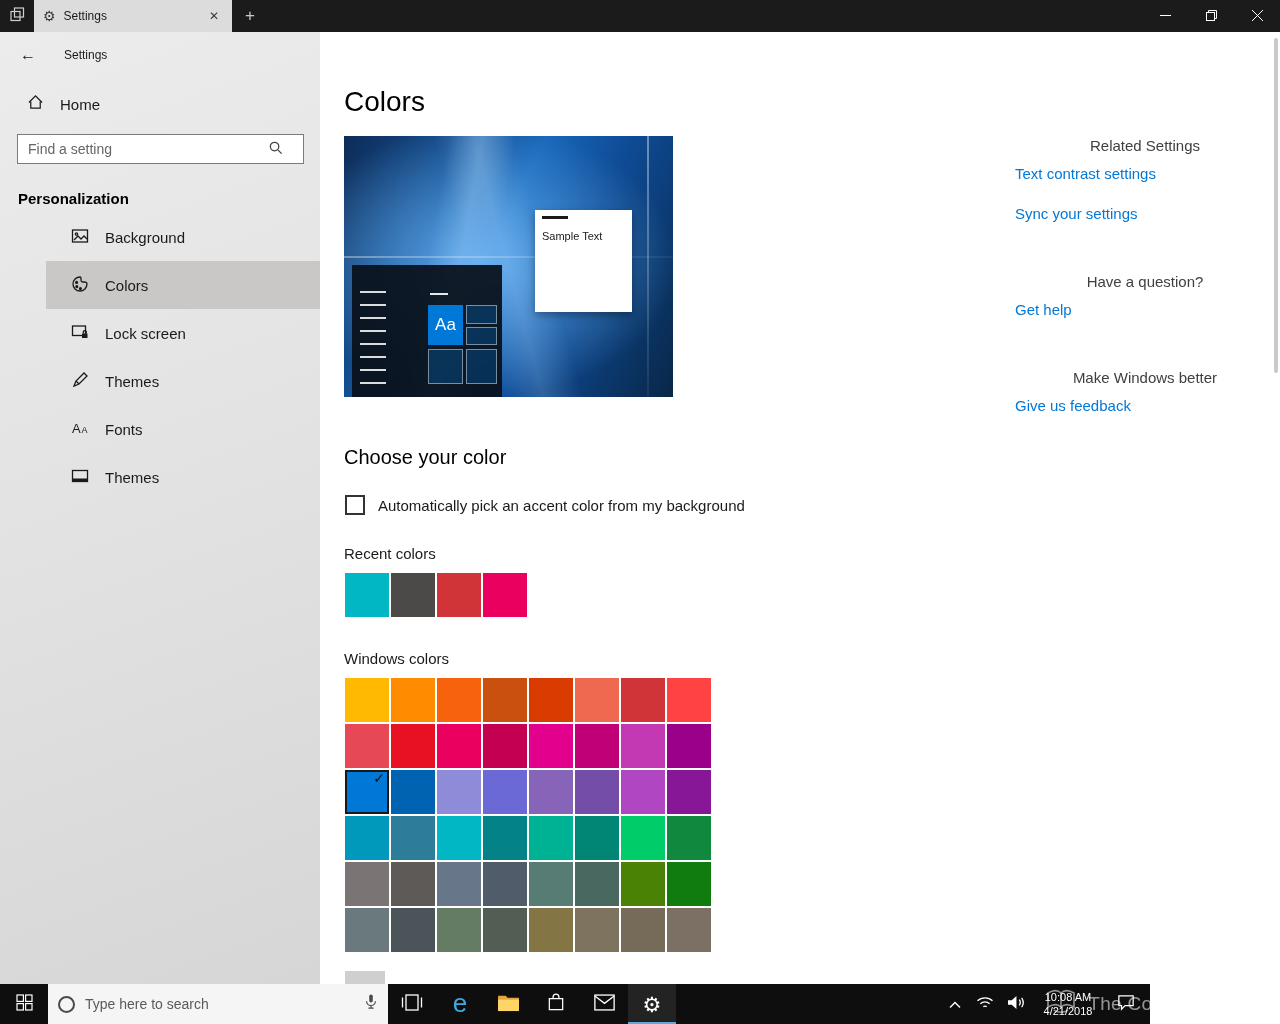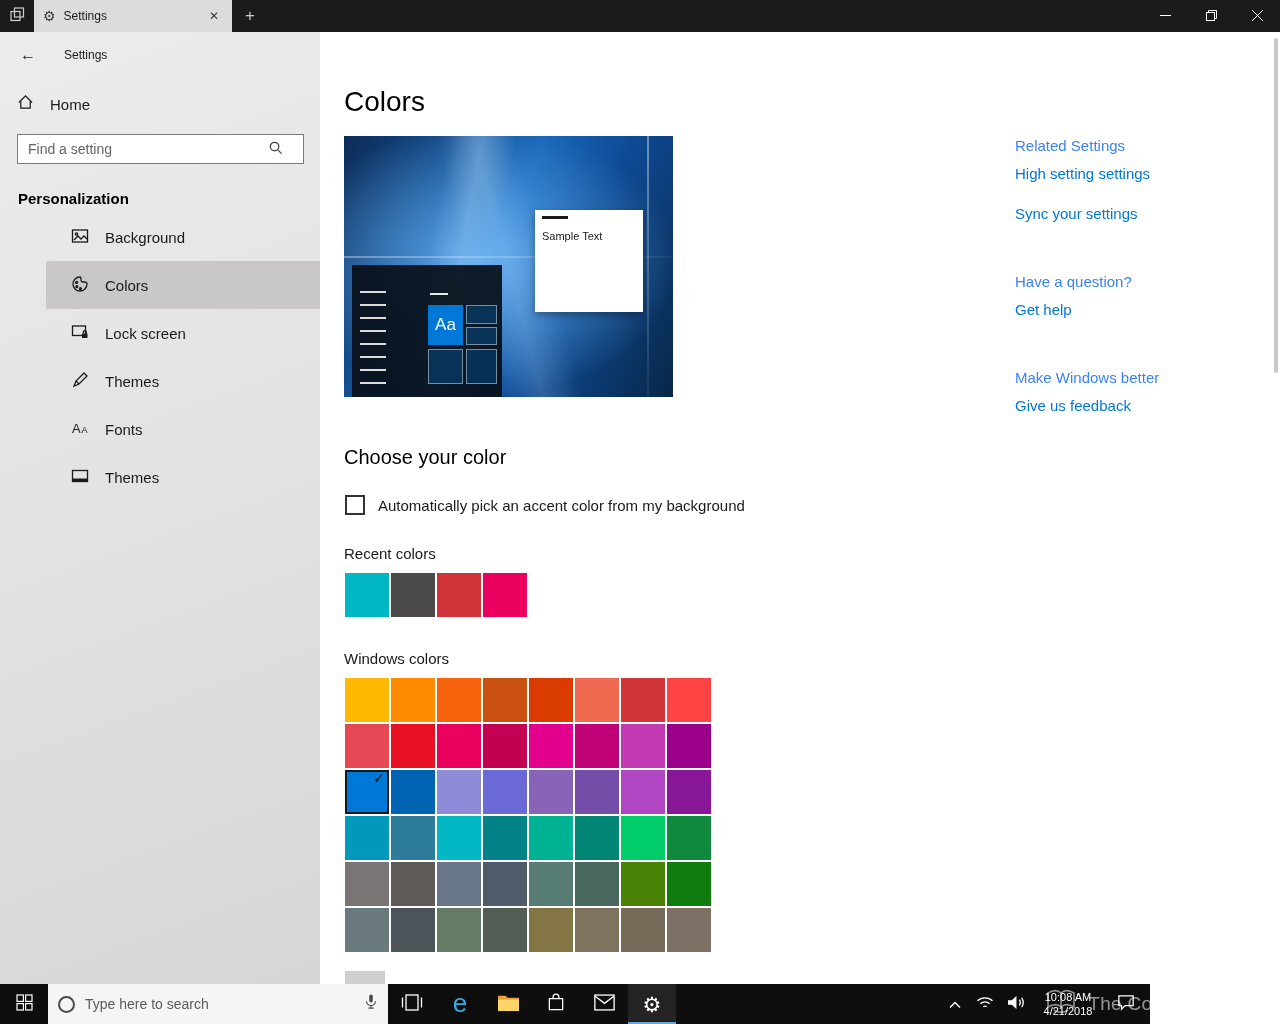--- a/index.html
+++ b/index.html
@@ -18,21 +18,21 @@
 
   
   .app-body { position:absolute; top:32px; left:0; right:0; bottom:40px; background:#fff; }
 
   
   .sidebar { position:absolute; top:0; left:0; bottom:0; width:320px;
     background: linear-gradient(160deg,#ECECEC 0%, #E3E3E3 45%, #D6D6D6 100%); }
   .back-row { display:flex; align-items:center; gap:28px; padding:14px 0 0 20px; }
   .back-arrow { font-size:16px; color:#1a1a1a; }
   .back-title { font-size:12px; color:#1a1a1a; }
-  .home-row { display:flex; align-items:center; gap:16px; padding-left:17px; margin-top:28px; height:24px; font-size:15px; }
+  .home-row { display:flex; align-items:center; gap:16px; padding-left:27px; margin-top:28px; height:24px; font-size:15px; }
   .search-box { margin:18px 16px 0 17px; height:30px; background:#fff; border:1px solid #7b7b7b; display:flex; align-items:center; padding:0 20px 0 10px; }
   .search-box input { flex:1; border:none; outline:none; background:transparent; font-size:14px; color:#333; font-family:inherit; }
   .search-box input::placeholder { color:#666; }
   .section-title { margin:26px 0 2px 18px; font-size:15px; font-weight:bold; color:#000; }
   .nav-list { margin-top:6px;padding-left:46px; }
   .nav-item { display:flex; align-items:center; gap:16px; padding-left:25px; height:48px; font-size:15px; }
   .nav-item.selected { background:#C9C8C7; }
   .nav-item svg, .home-row svg { flex:0 0 auto; }
 
   
@@ -52,40 +52,40 @@
   .app-list { position:absolute; left:8px; top:26px; width:26px; height:98px;
     background: repeating-linear-gradient(180deg, rgba(255,255,255,.85) 0 2px, transparent 2px 13px); }
   .user-line { position:absolute; left:78px; top:28px; width:18px; height:2px; background:rgba(255,255,255,.9); }
   .tile { position:absolute; }
   .tile-aa { left:76px; top:40px; width:35px; height:40px; background:#0078D7; color:#fff; font-size:17px; display:flex; align-items:center; justify-content:center; }
   .tile-outline { border:1px solid rgba(255,255,255,.45); background:rgba(0,120,215,.28); }
   .t2 { left:114px; top:40px; width:31px; height:19px; }
   .t3 { left:114px; top:62px; width:31px; height:18px; }
   .t4 { left:76px; top:84px; width:35px; height:35px; }
   .t5 { left:114px; top:84px; width:31px; height:35px; }
-  .sample-window { position:absolute; left:191px; top:74px; width:108px; height:102px; background:#fff; box-shadow:0 3px 8px rgba(0,0,0,.35); }
+  .sample-window { position:absolute; left:191px; top:74px; width:97px; height:102px; background:#fff; box-shadow:0 3px 8px rgba(0,0,0,.35); }
   .sample-titleline { position:absolute; left:7px; top:6px; width:26px; height:3px; background:#1a1a1a; }
   .sample-text { position:absolute; left:7px; top:20px; font-size:11px; color:#1a1a1a; }
 
   .choose-heading { position:absolute; top:414px; left:24px; font-size:20px; font-weight:400; color:#000; }
   .checkbox-row { position:absolute; top:463px; left:25px; display:flex; align-items:center; gap:13px; }
   .checkbox { width:20px; height:20px; border:2px solid #333; background:#fff; }
   .checkbox-label { font-size:15px; }
 
   .recent-heading { position:absolute; top:513px; left:24px; font-size:15px; }
   .recent-grid { position:absolute; top:541px; left:25px; display:grid; grid-template-columns:repeat(4,44px); gap:2px; }
   .windows-heading { position:absolute; top:618px; left:24px; font-size:15px; }
   .windows-grid { position:absolute; top:646px; left:25px; display:grid; grid-template-columns:repeat(8,44px); gap:2px; }
   .swatch { width:44px; height:44px; cursor:pointer; position:relative; }
   .swatch.selected { border:2px solid #191919; }
   .swatch .check { position:absolute; top:-2px; right:2px; font-size:14px; font-weight:bold; color:#111; }
   .custom-partial { position:absolute; top:939px; left:25px; width:40px; height:13px; background:#cfcfcf; }
 
   .right-col { position:absolute; top:104px; left:695px; width:260px; font-size:15px; line-height:20px; }
-  .right-heading { color:#3b82f6; }
+  .right-heading { color:#404040;text-align:center; }
   .link { color:#0078D7; cursor:pointer; display:block; }
   .mt8 { margin-top:8px; } .mt20 { margin-top:20px; } .mt48 { margin-top:48px; }
 
   .content-scrollbar { position:absolute; right:2px; top:6px; width:4px; height:335px; background:#c9c9c9; border-radius:2px; }
 
   
   .taskbar { position:absolute; bottom:0; left:0; width:1150px; height:40px; background:#0e0e0e; display:flex; align-items:stretch; z-index:40; color:#fff; }
   .tb-btn { width:48px; display:flex; align-items:center; justify-content:center; }
   .tb-btn.active { background:rgba(255,255,255,.09); box-shadow:inset 0 -2px 0 #5FA8DC; }
   .taskbar-search { width:340px; background:#f5f5f5; display:flex; align-items:center; gap:10px; padding:0 10px; }
@@ -316,21 +316,21 @@
         <div class="swatch" title="#847545" style="background: rgb(132, 117, 69);"></div>
         <div class="swatch" title="#7E735F" style="background: rgb(126, 115, 95);"></div>
         <div class="swatch" title="#766B59" style="background: rgb(118, 107, 89);"></div>
         <div class="swatch" title="#7C6F64" style="background: rgb(124, 111, 100);"></div>
       </div>
 
     <div class="custom-partial"></div>
 
     <div class="right-col">
       <div class="right-heading">Related Settings</div>
-      <a class="link mt8">High setting settings</a>
+      <a class="link mt8">Text contrast settings</a>
       <a class="link mt20">Sync your settings</a>
       <div class="right-heading mt48">Have a question?</div>
       <a class="link mt8">Get help</a>
       <div class="right-heading mt48">Make Windows better</div>
       <a class="link mt8">Give us feedback</a>
     </div>
 
     <div class="content-scrollbar"></div>
   </main>
 </div>

